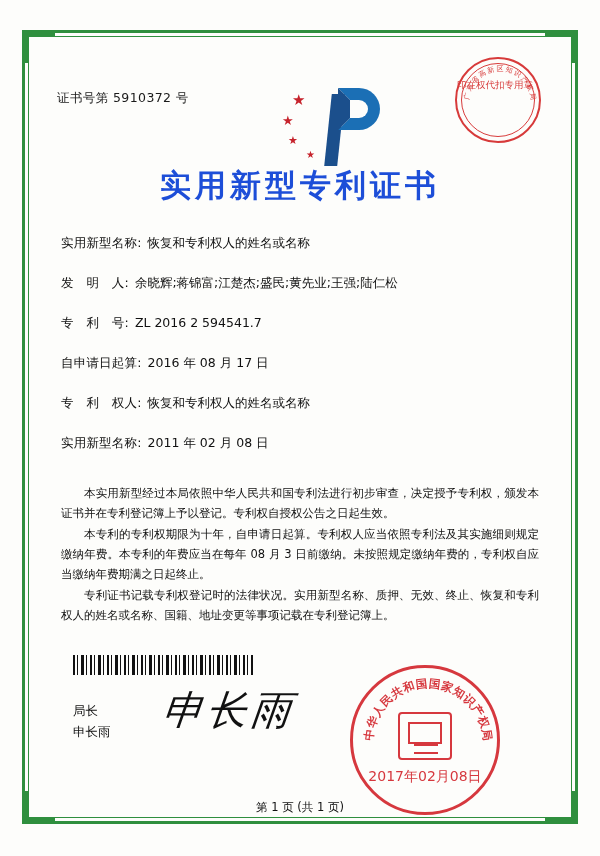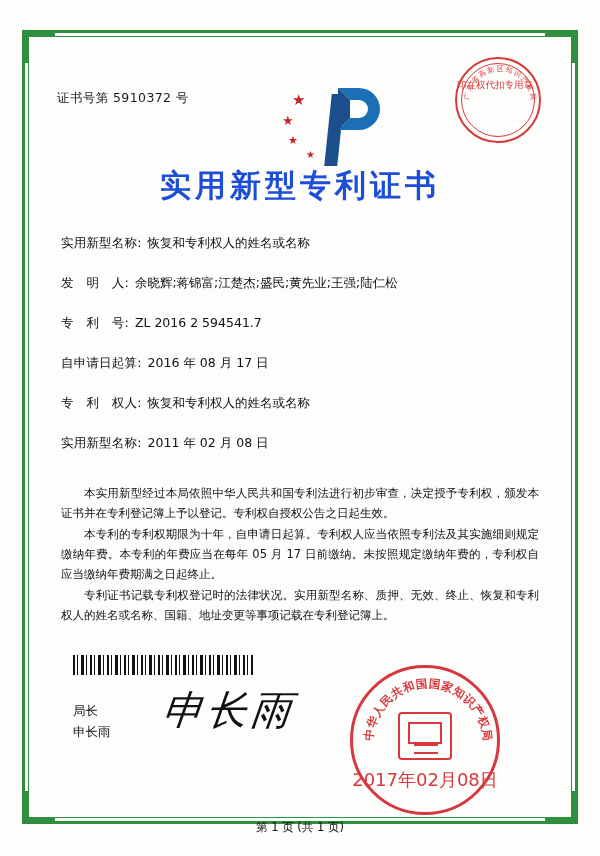--- a/index.html
+++ b/index.html
@@ -293,35 +293,34 @@
     border-top: 2px solid #d2232a;
     border-bottom: 2px solid #d2232a;
   }
   .seal-date {
     position: absolute;
     left: 50%;
     top: 100px;
     width: 150px;
     margin-left: -75px;
     text-align: center;
-    font-size: 18px;
+    font-size: 14px;
     font-family: "DejaVu Sans", sans-serif;
     color: #d2232a;
   }
 
   .page-no {
     position: absolute;
     left: 0;
     top: 800px;
     width: 600px;
     text-align: center;
     font-size: 11.5px;
     color: #111;
     font-family: "DejaVu Sans", sans-serif;
-    margin-top: 20px;
   }
 </style>
 </head>
 <body>
 
 <div class="page">
 
   <div class="border-outer"></div>
   <div class="border-inner"></div>
   <div class="corner tl"></div>
@@ -386,21 +385,21 @@
         <span class="val">恢复和专利权人的姓名或名称</span>
       </div>
       <div class="field">
         <span class="lbl">实用新型名称:</span>
         <span class="val">2011 年 02 月 08 日</span>
       </div>
     </div>
 
     <div class="paras">
       <div class="para">本实用新型经过本局依照中华人民共和国专利法进行初步审查，决定授予专利权，颁发本证书并在专利登记簿上予以登记。专利权自授权公告之日起生效。</div>
-      <div class="para">本专利的专利权期限为十年，自申请日起算。专利权人应当依照专利法及其实施细则规定缴纳年费。本专利的年费应当在每年 05 月 17 日前缴纳。未按照规定缴纳年费的，专利权自应当缴纳年费期满之日起终止。</div>
+      <div class="para">本专利的专利权期限为十年，自申请日起算。专利权人应当依照专利法及其实施细则规定缴纳年费。本专利的年费应当在每年 08 月 3 日前缴纳。未按照规定缴纳年费的，专利权自应当缴纳年费期满之日起终止。</div>
       <div class="para">专利证书记载专利权登记时的法律状况。实用新型名称、质押、无效、终止、恢复和专利权人的姓名或名称、国籍、地址变更等事项记载在专利登记簿上。</div>
     </div>
 
     <div class="barcode"></div>
 
     <div class="sign-labels">
       <div>局长</div>
       <div>申长雨</div>
     </div>
 

